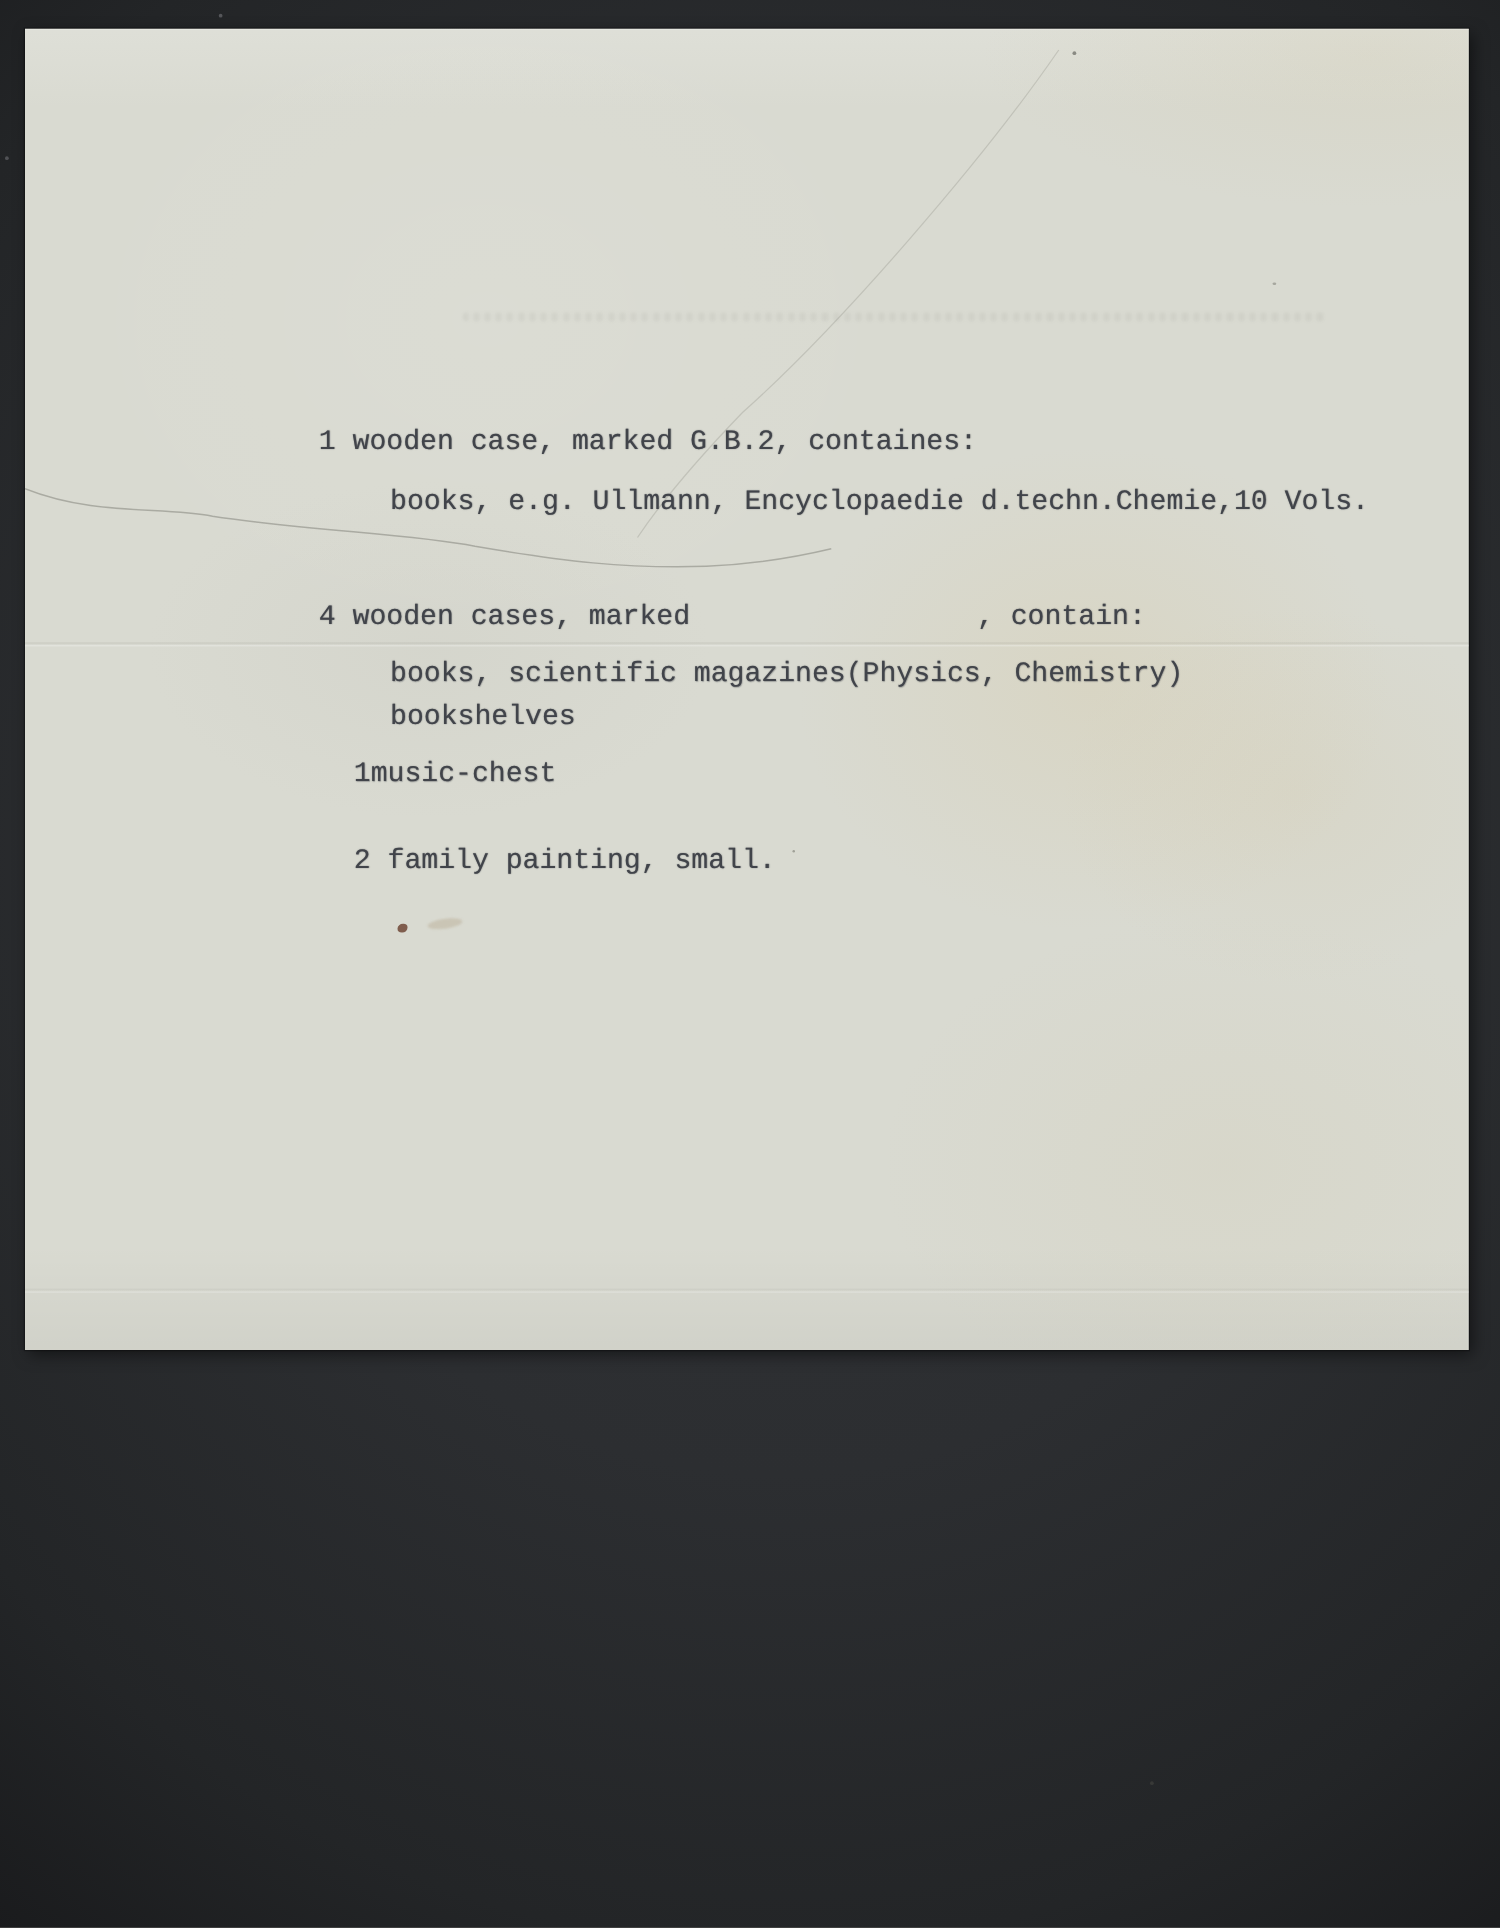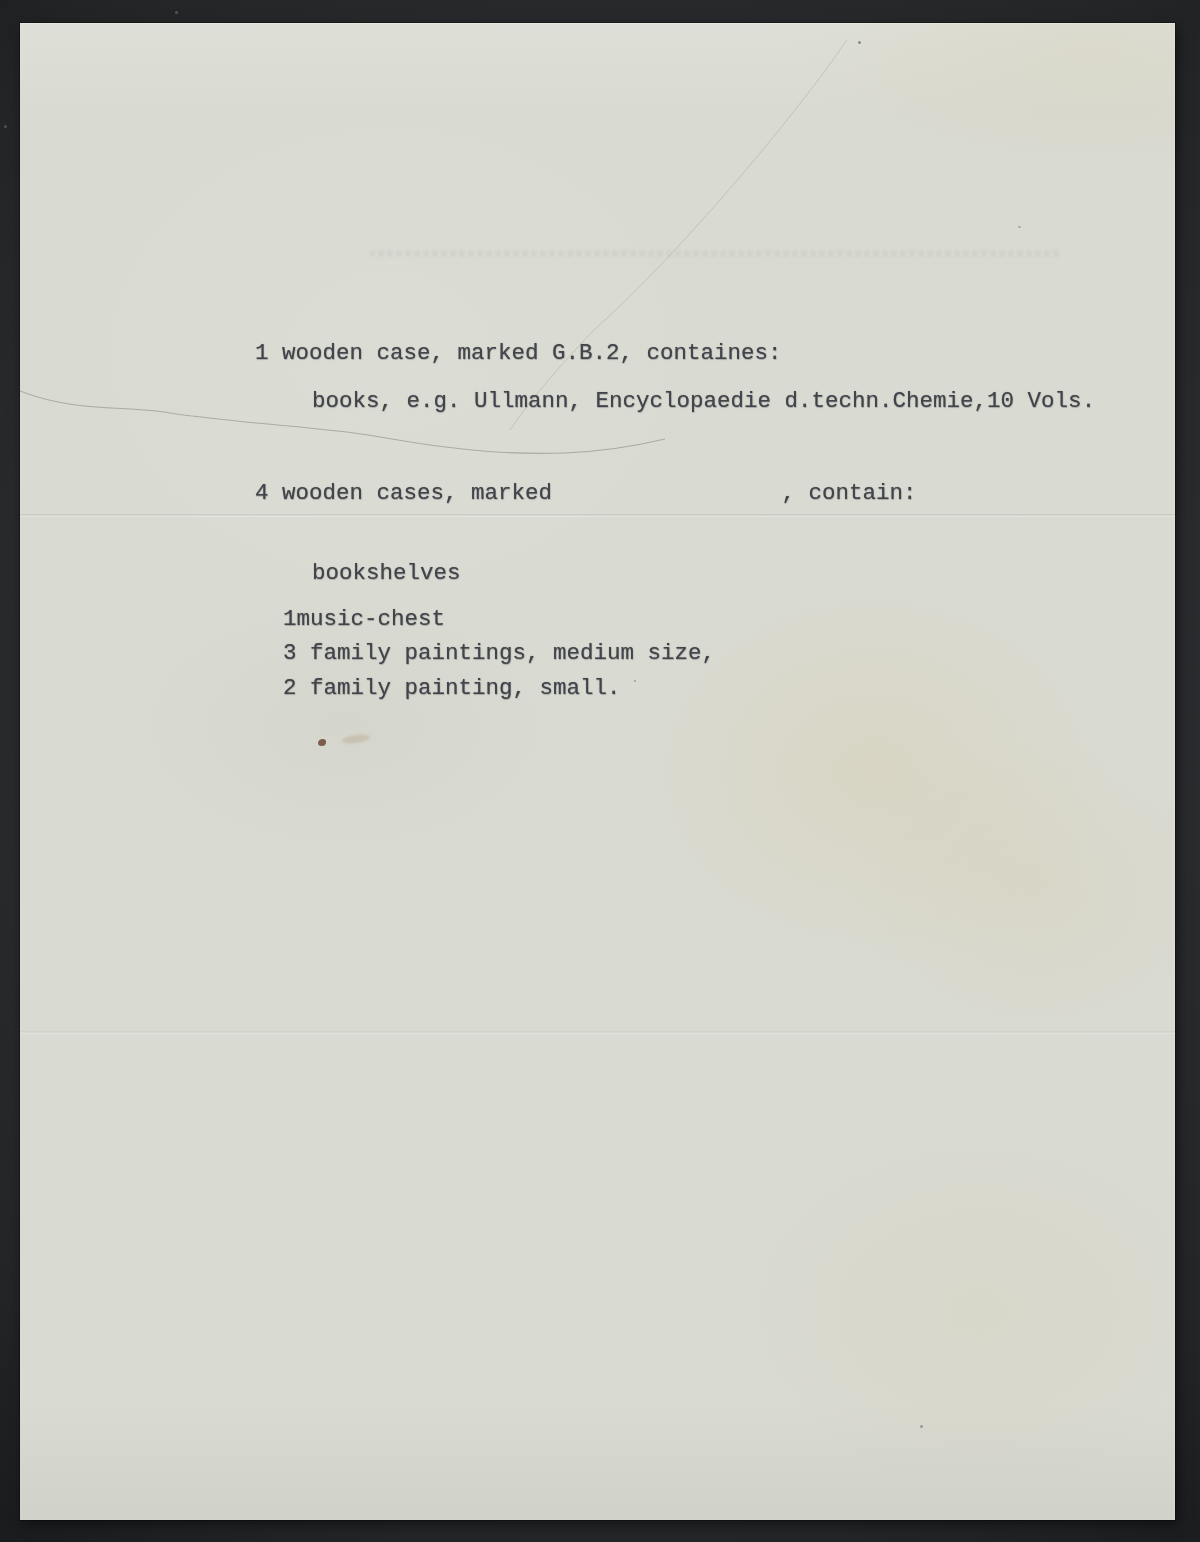--- a/index.html
+++ b/index.html
@@ -15,21 +15,21 @@
     width: 1200px;
     height: 1542px;
     background: radial-gradient(ellipse 85% 70% at 52% 45%,
                 #313336 0%, #2c2e31 45%, #232527 80%, #1a1b1d 100%);
   }
   .paper {
     position: absolute;
     left: 20px;
     top: 23px;
     width: 1155px;
-    height: 1497px;
+    height: 1057px;
     background-color: #d9dad1;
     background-image:
       radial-gradient(ellipse 330px 270px at 74% 50%, rgba(214,199,158,0.26), rgba(214,199,158,0) 72%),
       radial-gradient(ellipse 260px 210px at 88% 58%, rgba(210,196,158,0.18), rgba(210,196,158,0) 72%),
       radial-gradient(ellipse 430px 170px at 93% 2%,  rgba(208,196,160,0.18), rgba(208,196,160,0) 72%),
       radial-gradient(ellipse 380px 280px at 83% 86%, rgba(206,196,162,0.15), rgba(206,196,162,0) 72%),
       radial-gradient(ellipse 300px 180px at 28% 47%, rgba(205,205,196,0.35), rgba(205,205,196,0) 75%),
       radial-gradient(ellipse 520px 420px at 32% 22%, rgba(255,255,255,0.06), rgba(255,255,255,0) 70%),
       linear-gradient(180deg, rgba(234,235,230,0.30) 0%, rgba(234,235,230,0) 6%,
                       rgba(0,0,0,0) 92%, rgba(0,0,0,0.04) 100%);
@@ -130,23 +130,23 @@
     </svg>
 
     <div class="ghost-band"></div>
 
     <div class="fold-crease fold1"></div>
     <div class="fold-crease fold2"></div>
 
     <div class="typed-line l1">1 wooden case, marked G.B.2, containes:</div>
     <div class="typed-line l2">books, e.g. Ullmann, Encyclopaedie d.techn.Chemie,10 Vols.</div>
     <div class="typed-line l3">4 wooden cases, marked                 , contain:</div>
+    <div class="typed-line l4">books, scientific magazines(Physics, Chemistry)</div>
     <div class="typed-line l5">bookshelves</div>
     <div class="typed-line l6">1music-chest</div>
-    <div class="typed-line l7">3 family paintings, medium size,</div>
     <div class="typed-line l8">2 family painting, small.</div>
 
     <div class="speck speck-red"></div>
     <div class="speck smudge-brown"></div>
     <div class="speck speck-a"></div>
     <div class="speck speck-b"></div>
     <div class="speck speck-c"></div>
     <div class="speck speck-d"></div>
 
   </div>

